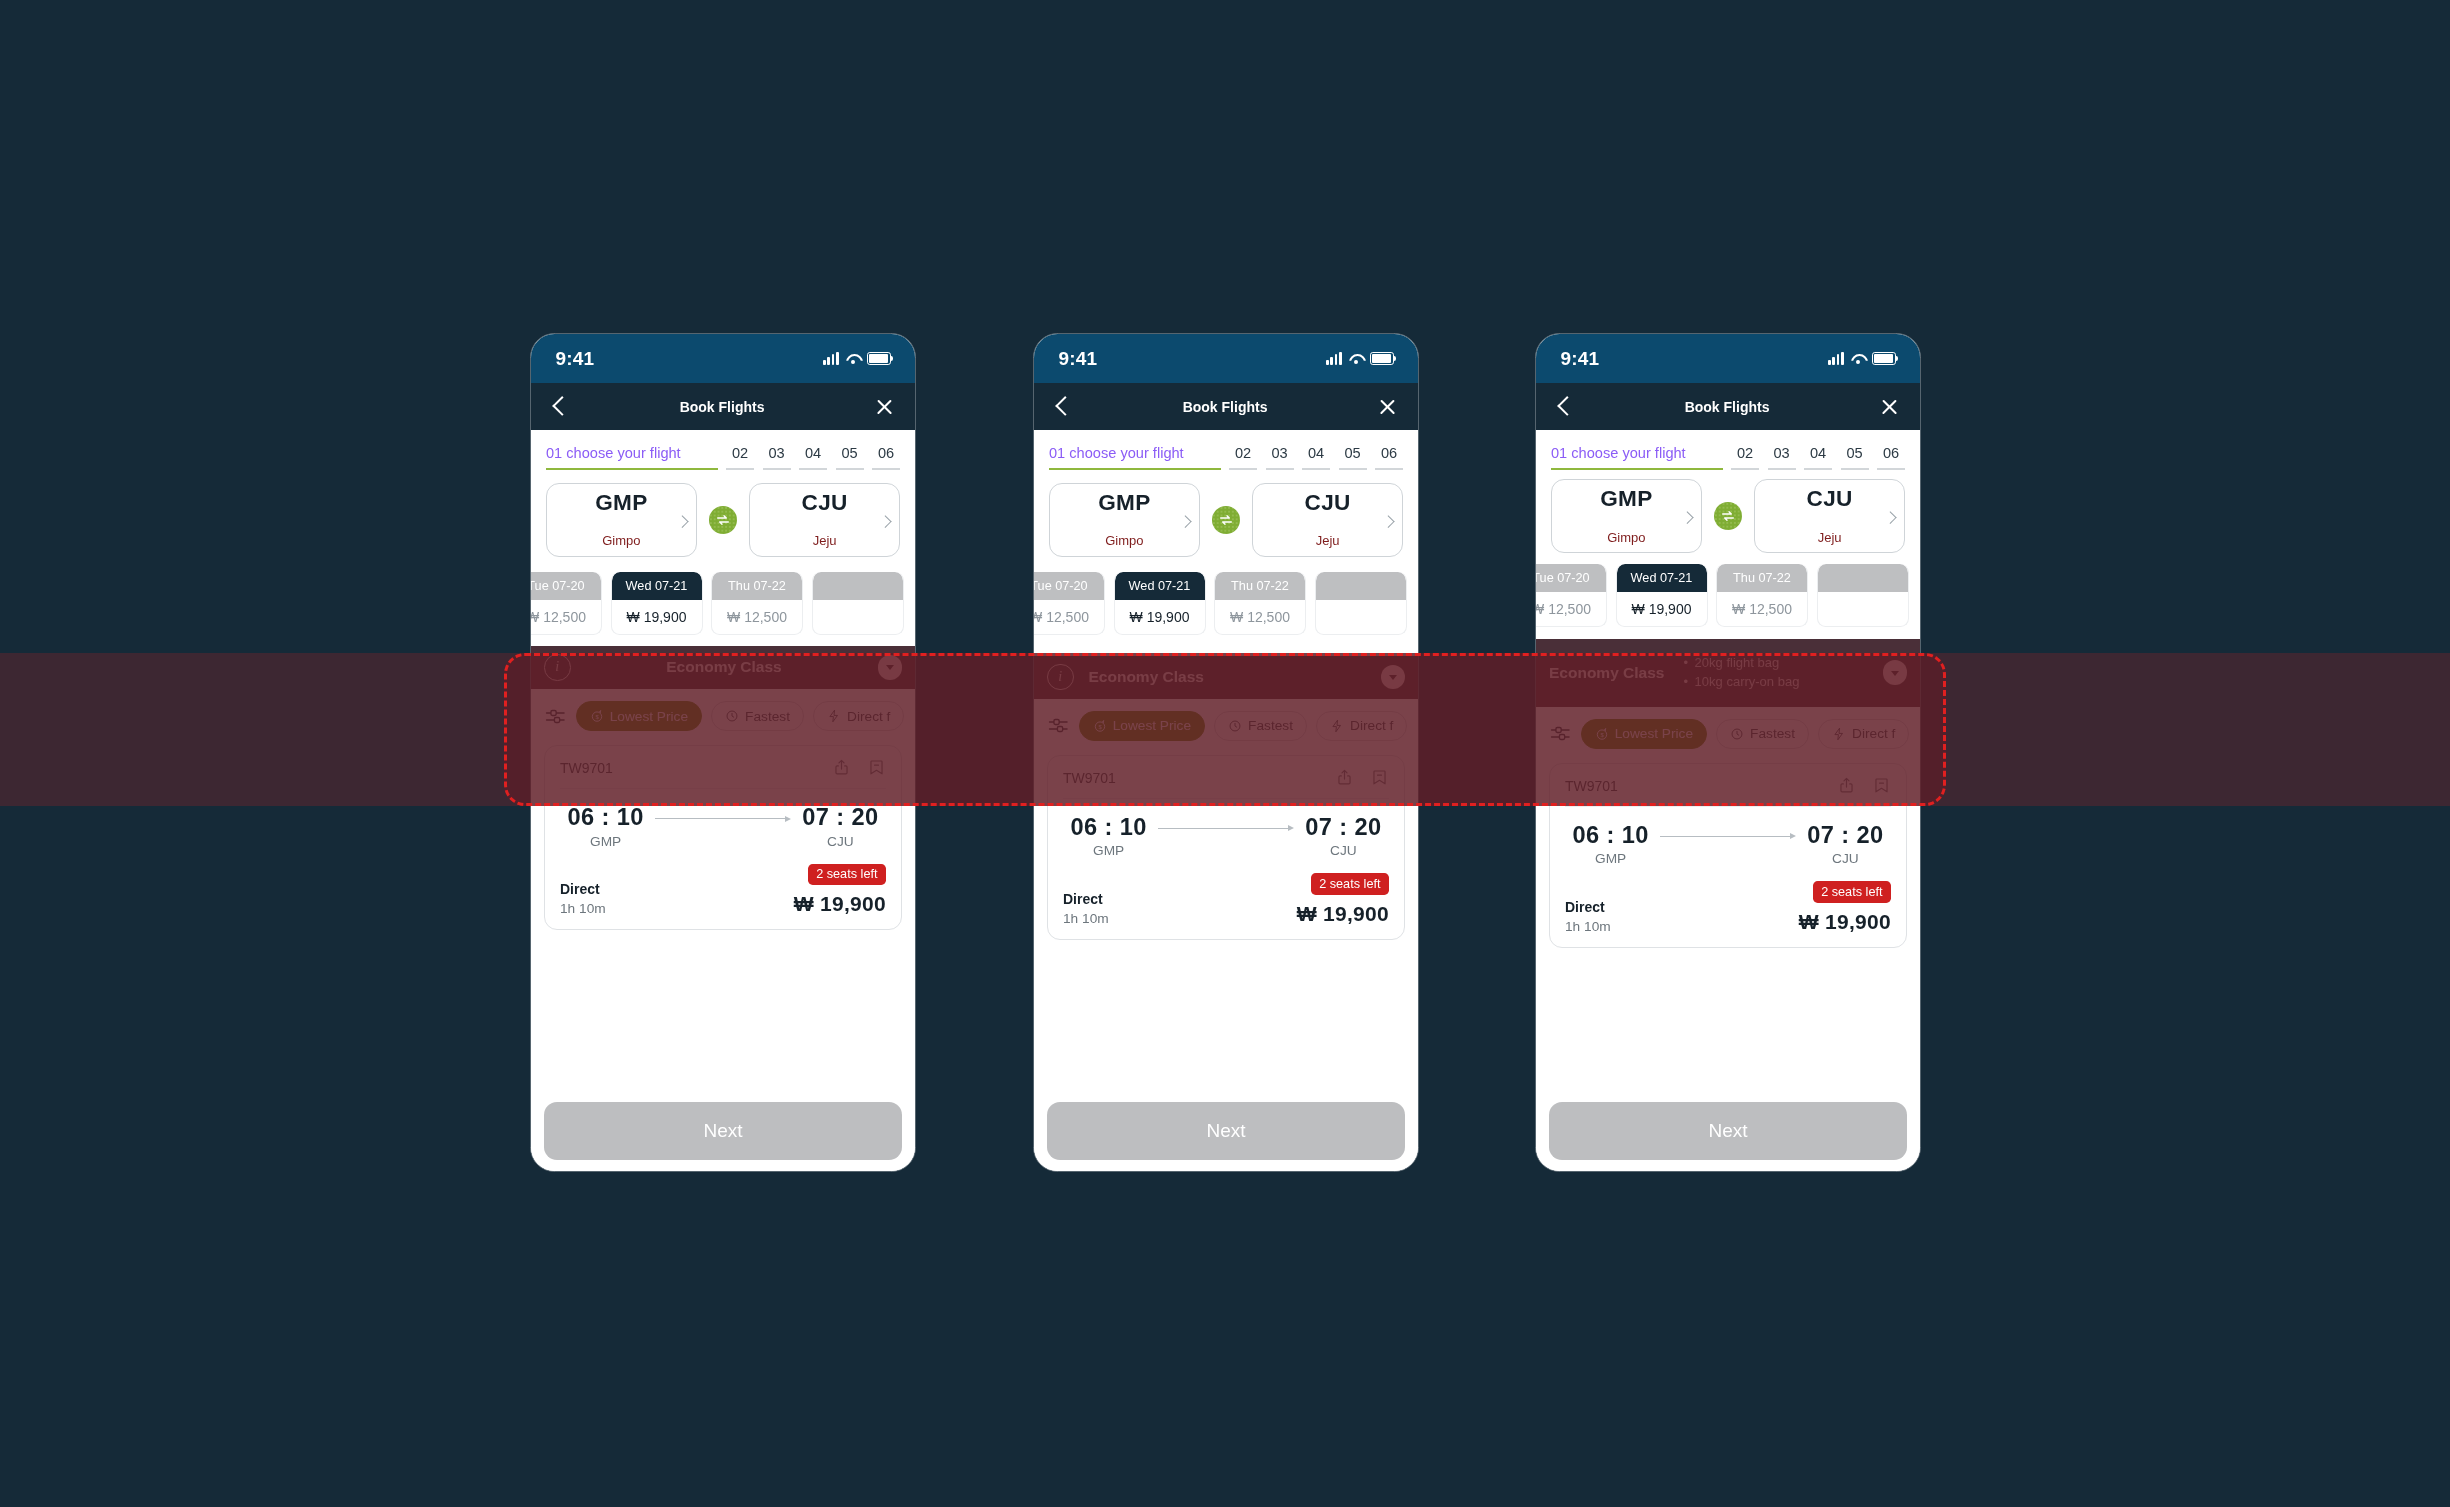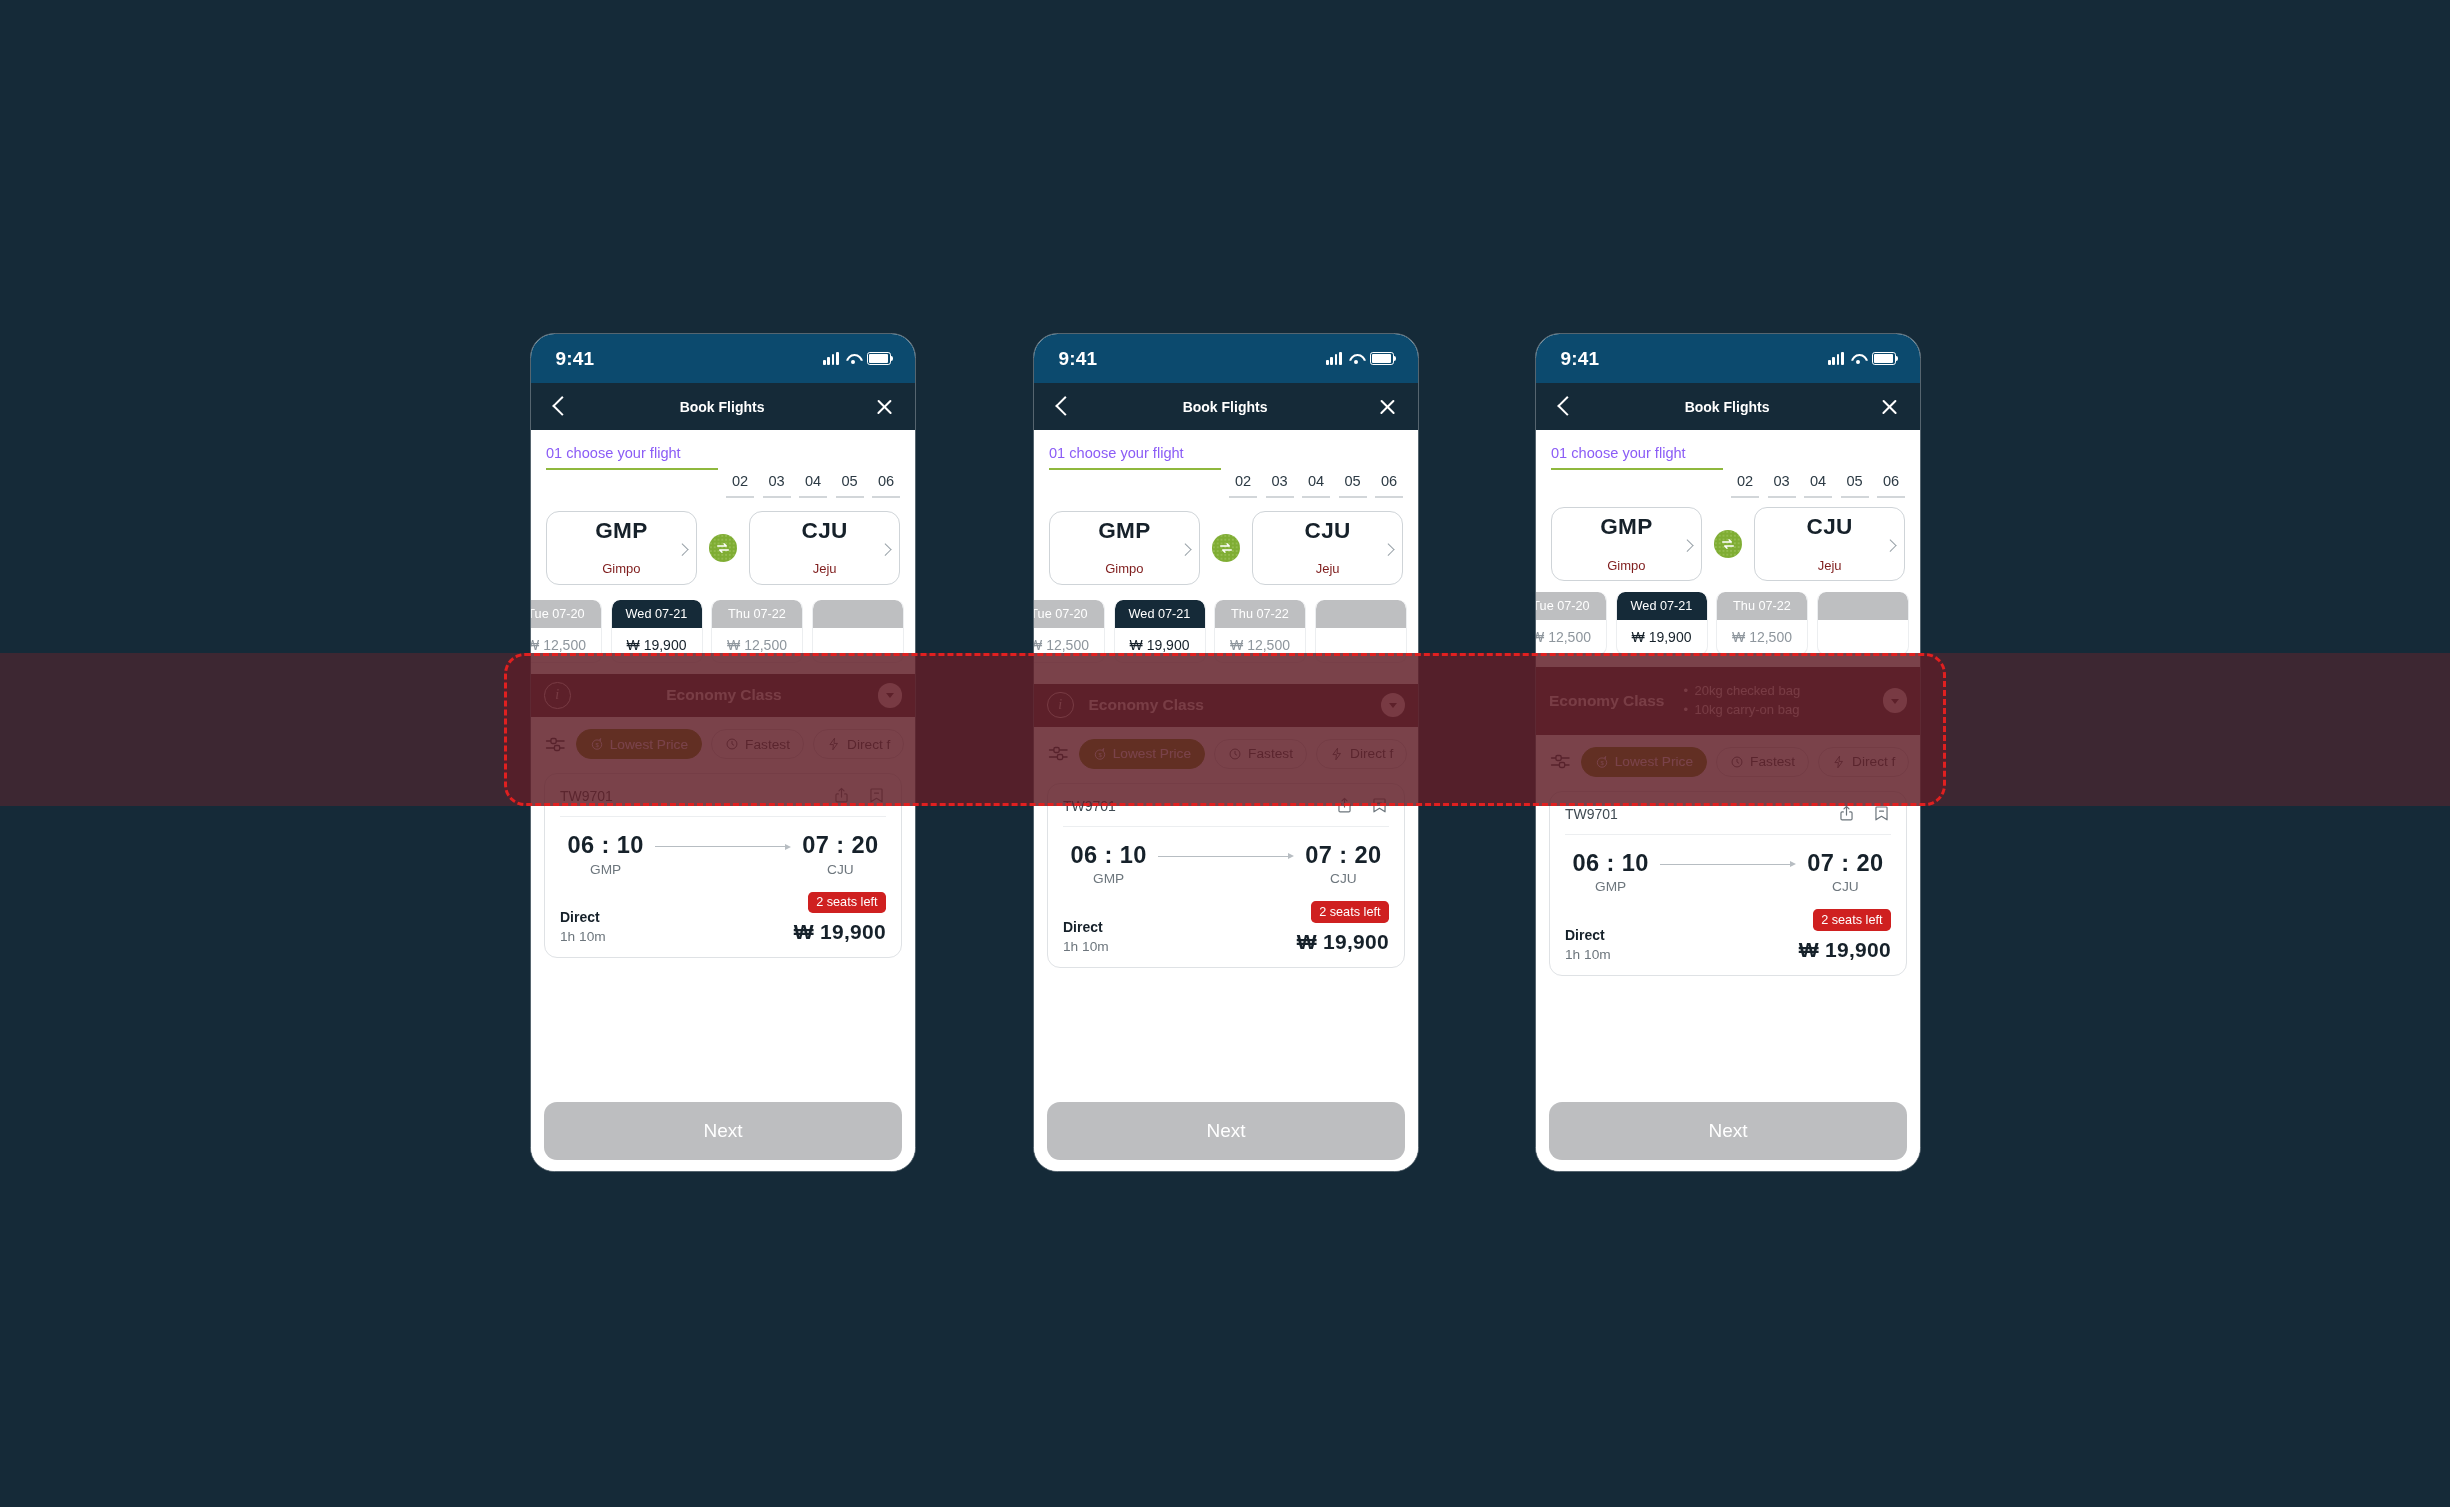--- a/index.html
+++ b/index.html
@@ -65,21 +65,21 @@
   }
   .xclose::before{ transform:rotate(45deg);} .xclose::after{ transform:rotate(-45deg);}
 
   
   .pbody { position:relative; background:#fff; height: 743px; }
 
   
   .steps { display:flex; align-items:flex-start; padding: 15px 15px 0 15px; gap:0; }
   .step { font-size:14.6px; color:#3d4b55; padding-bottom:6.6px; }
   .step-active { flex:1; border-bottom:2.5px solid #8fb83e; color:#8b5cf6; }
-  .step-num { width:28px; text-align:center; border-bottom:2.5px solid #d2d6d9; margin-left:8.5px; color:#2c3a44;margin-top:28px; }
+  .step-num { width:28px; text-align:center; border-bottom:2.5px solid #d2d6d9; margin-left:8.5px; color:#2c3a44; }
 
   
   .route { display:flex; align-items:center; justify-content:center; padding: 13px 15px 0 15px; gap:0; }
   .apt {
     flex:1; height:72px; border:0.9px solid #cfd4d8; border-radius:13px;
     display:flex; flex-direction:column; align-items:center; justify-content:center;
     position:relative; background:#fff;
   }
   .apt-code { font-size:22.6px; font-weight:700; color:#16212a; letter-spacing:0.3px; line-height:1.05; }
   .apt-city { font-size:13px; color:#7f1d1d; margin-top:19px; }
@@ -522,21 +522,21 @@
           <div class="date-price">₩ 12,500</div>
         </div>
         <div class="date-card">
           <div class="date-head"></div>
           <div class="date-price"></div>
         </div>
       </div>
       <div class="classbar" style="margin-top:11.3px; height:68px; gap:19px;">
         <div class="class-label">Economy Class</div>
         <div class="bagslist">
-          <div>20kg checked bag</div>
+          <div>20kg flight bag</div>
           <div>10kg carry-on bag</div>
         </div>
         <div style="flex:1"></div>
         <div class="caret">
             <i></i>
           </div>
       </div>
       <div class="filters">
         <svg class="slider-ico" viewBox="0 0 24 24">
           <g fill="none" stroke="#2c3a44" stroke-width="1.6" stroke-linecap="round">

